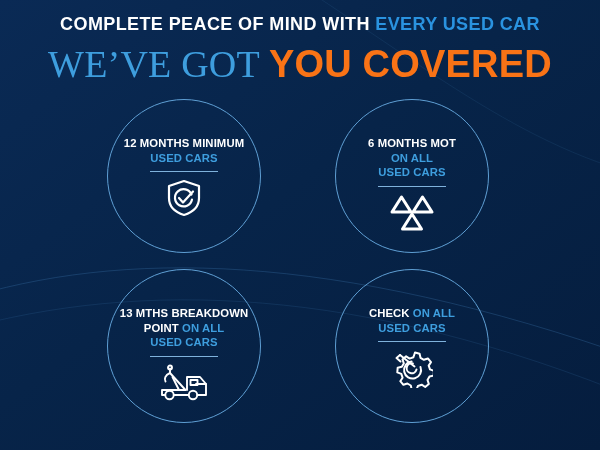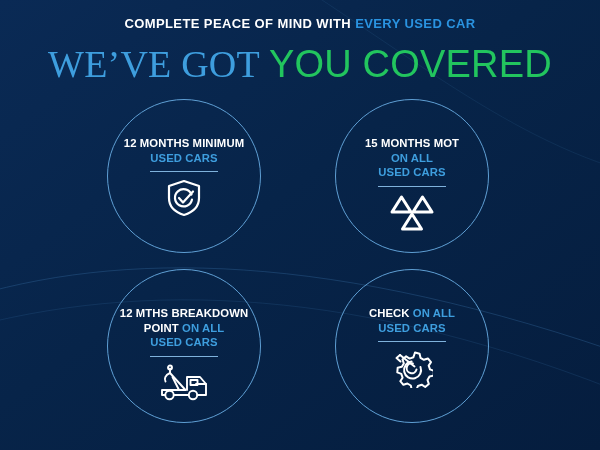--- a/index.html
+++ b/index.html
@@ -10,37 +10,37 @@
     overflow:hidden;
     position:relative;
   }
   #bg-art { position:absolute; inset:0; width:600px; height:450px; z-index:0; }
 
   .banner { position:relative; z-index:2; width:600px; height:450px; }
 
   
   .headline { padding-top:12px; text-align:center; }
   .head-line1 {
-    font-size:13px;
+    font-size:18px;
     font-weight:bold;
     letter-spacing:0.4px;
     color:#ffffff;
     white-space:nowrap;
     line-height:24px;
   }
   .head-line1 .accent { color:#2a93e0; }
   .head-line2 {
     margin-top:6px;
     font-size:38px;
     line-height:44px;
     letter-spacing:0.2px;
     white-space:nowrap;
   }
   .head-line2 .light { color:#3e9ede; font-weight:400;font-family:Liberation Serif, serif; }
-  .head-line2 .bold  { color:#22c55e; font-weight:normal; }
+  .head-line2 .bold  { color:#f97316; font-weight:bold; }
 
   
   .grid {
     position:relative;
     margin-top:12px;
     width:600px;
     height:350px;
     padding-left:40px;
   }
   .feature {
@@ -124,37 +124,37 @@
         <svg width="36" height="38" viewBox="0 0 36 38" fill="none" stroke="#ffffff" stroke-width="2.2" stroke-linecap="round" stroke-linejoin="round">
           <path d="M18 2 L33 7 V19 C33 28 26 33.5 18 36 C10 33.5 3 28 3 19 V7 Z"></path>
           <path d="M25.5 15.5 A8.6 8.6 0 1 0 26 20.5"></path>
           <path d="M13 19 L17 23.5 L27 12.5"></path>
         </svg>
       </div>
     </div>
 
     <div class="feature p2">
       <div class="ftext">
-        <div class="fline"><span>15 MONTHS  MOT</span><span class="accent"></span></div>
+        <div class="fline"><span>6 MONTHS  MOT</span><span class="accent"></span></div>
         <div class="fline"><span></span><span class="accent">ON ALL</span></div>
         <div class="fline"><span></span><span class="accent">USED CARS</span></div>
       </div>
       <div class="divider"></div>
       <div class="ficon">
         <svg width="46" height="38" viewBox="0 0 46 38" fill="none" stroke="#ffffff" stroke-width="3" stroke-linejoin="round">
           <path d="M12.5 3 L22 18 H3 Z"></path>
           <path d="M33.5 3 L43 18 H24 Z"></path>
           <path d="M23 20 L32.5 35 H13.5 Z"></path>
         </svg>
       </div>
     </div>
 
     <div class="feature p3">
       <div class="ftext">
-        <div class="fline"><span>12 MTHS  BREAKDOWN</span><span class="accent"></span></div>
+        <div class="fline"><span>13 MTHS  BREAKDOWN</span><span class="accent"></span></div>
         <div class="fline"><span>POINT </span><span class="accent">ON ALL</span></div>
         <div class="fline"><span></span><span class="accent">USED CARS</span></div>
       </div>
       <div class="divider"></div>
       <div class="ficon">
         <svg width="52" height="38" viewBox="0 0 52 38" fill="none" stroke="#ffffff" stroke-width="1.9" stroke-linecap="round" stroke-linejoin="round">
           <circle cx="11.5" cy="31" r="4.2"></circle>
           <circle cx="35" cy="31" r="4.2"></circle>
           <path d="M7 31 H4 V26 H27"></path>
           <path d="M16 31 H30.5"></path>

